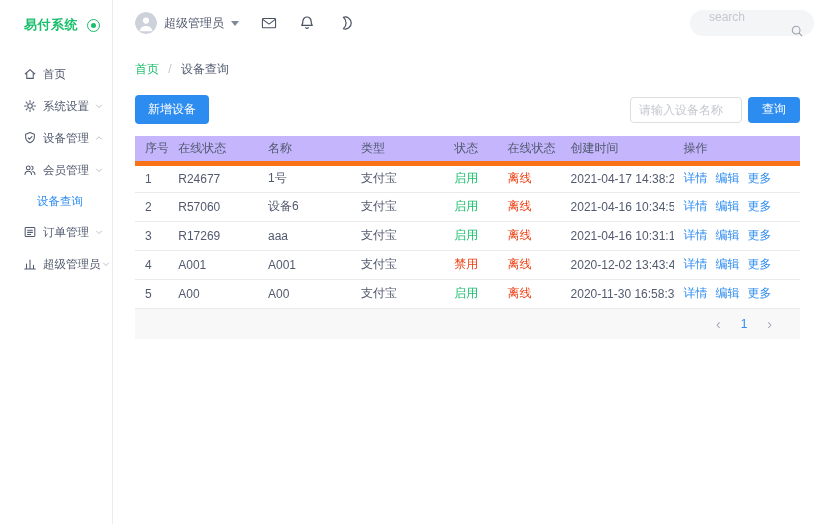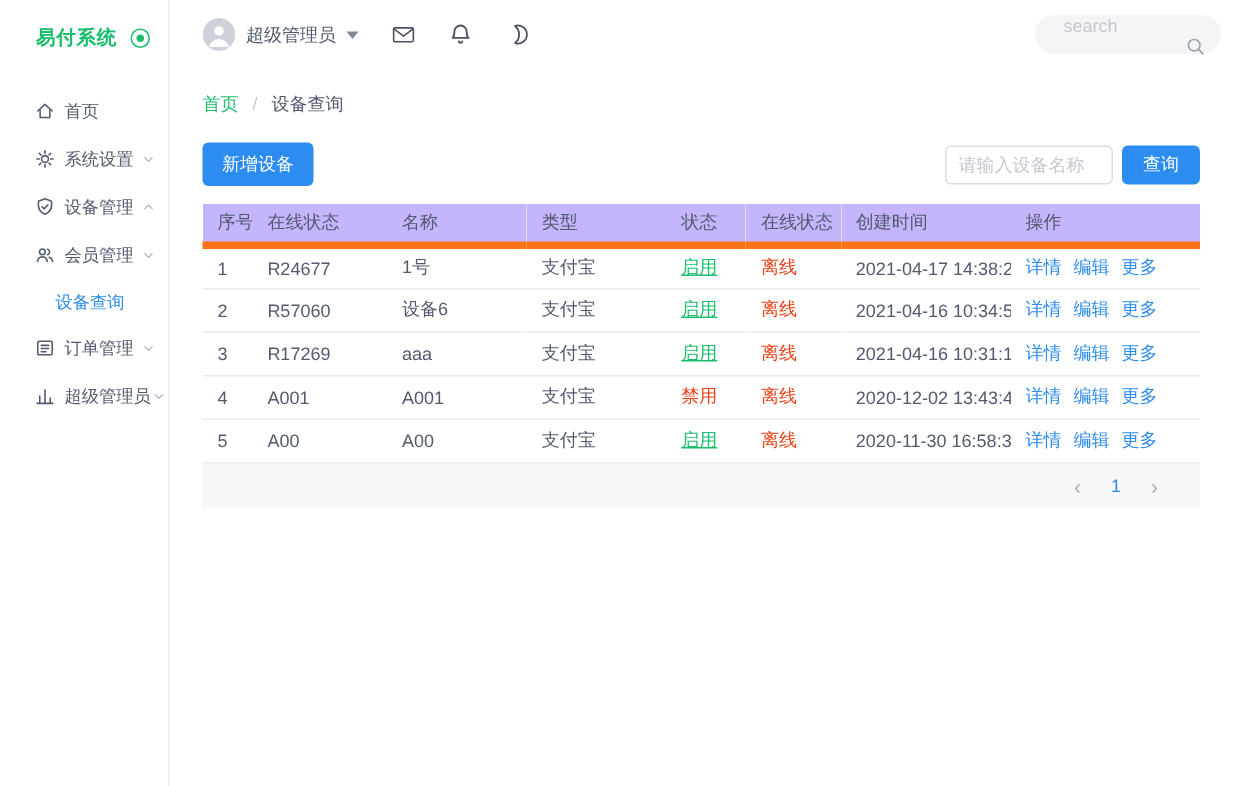--- a/index.html
+++ b/index.html
@@ -52,21 +52,21 @@
     font-size:12px; color:#515a6e; outline:none; font-family:inherit; }
   .filter-input::placeholder { color:#c5c8ce; }
   .btn-query { margin-left:6px; height:26px; padding:0 14px; }
 
   .table-wrap { margin:12px 32px 0 22px; }
   table { width:100%; border-collapse:collapse; table-layout:fixed; font-size:12px; }
   thead th { background:#c4b5fd; color:#515a6e; font-weight:normal; text-align:left; height:27px;
     padding-left:10px; border-bottom:5px solid #f97316; white-space:nowrap; overflow:hidden; }
   tbody td { height:29px; padding-left:10px; border-bottom:1px solid #e8eaec; color:#515a6e;
     white-space:nowrap; overflow:hidden; }
-  .tag-green { color:#19be6b;text-decoration:underline; }
+  .tag-green { color:#19be6b; }
   .tag-red { color:#ed4014; }
   .op-link { color:#2d8cf0; text-decoration:none; margin-right:8px; cursor:pointer; }
   .tfooter { background:#f8f8f9; height:30px; display:flex; align-items:center; justify-content:flex-end;
     padding-right:18px; }
   .pg-btn { background:none; border:none; color:#a5abb5; font-size:14px; cursor:pointer; padding:0 10px;
     font-family:inherit; line-height:1; }
   .pg-cur { color:#2d8cf0; font-size:12px; padding:0 10px; }
 </style>
 </head>
 <body>

